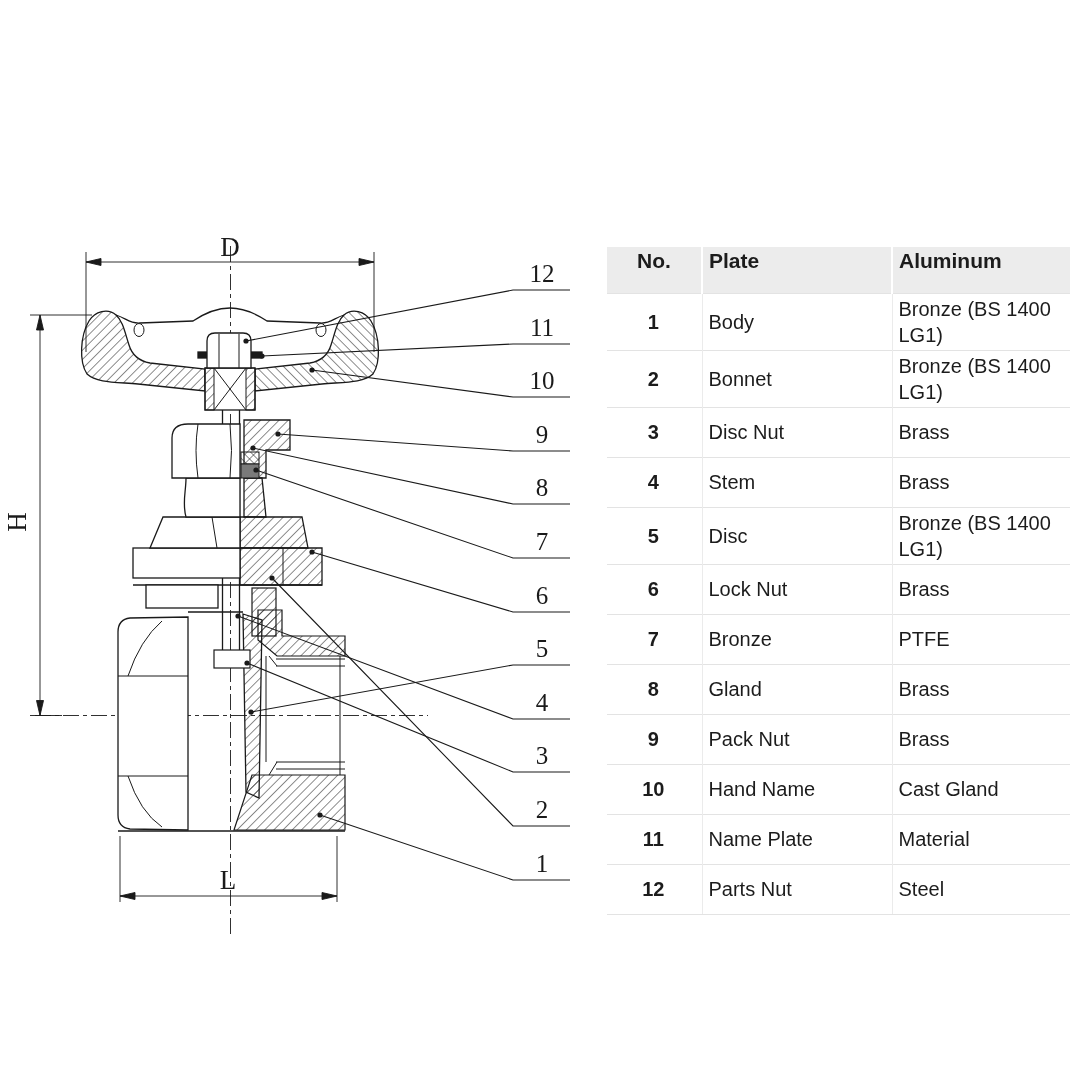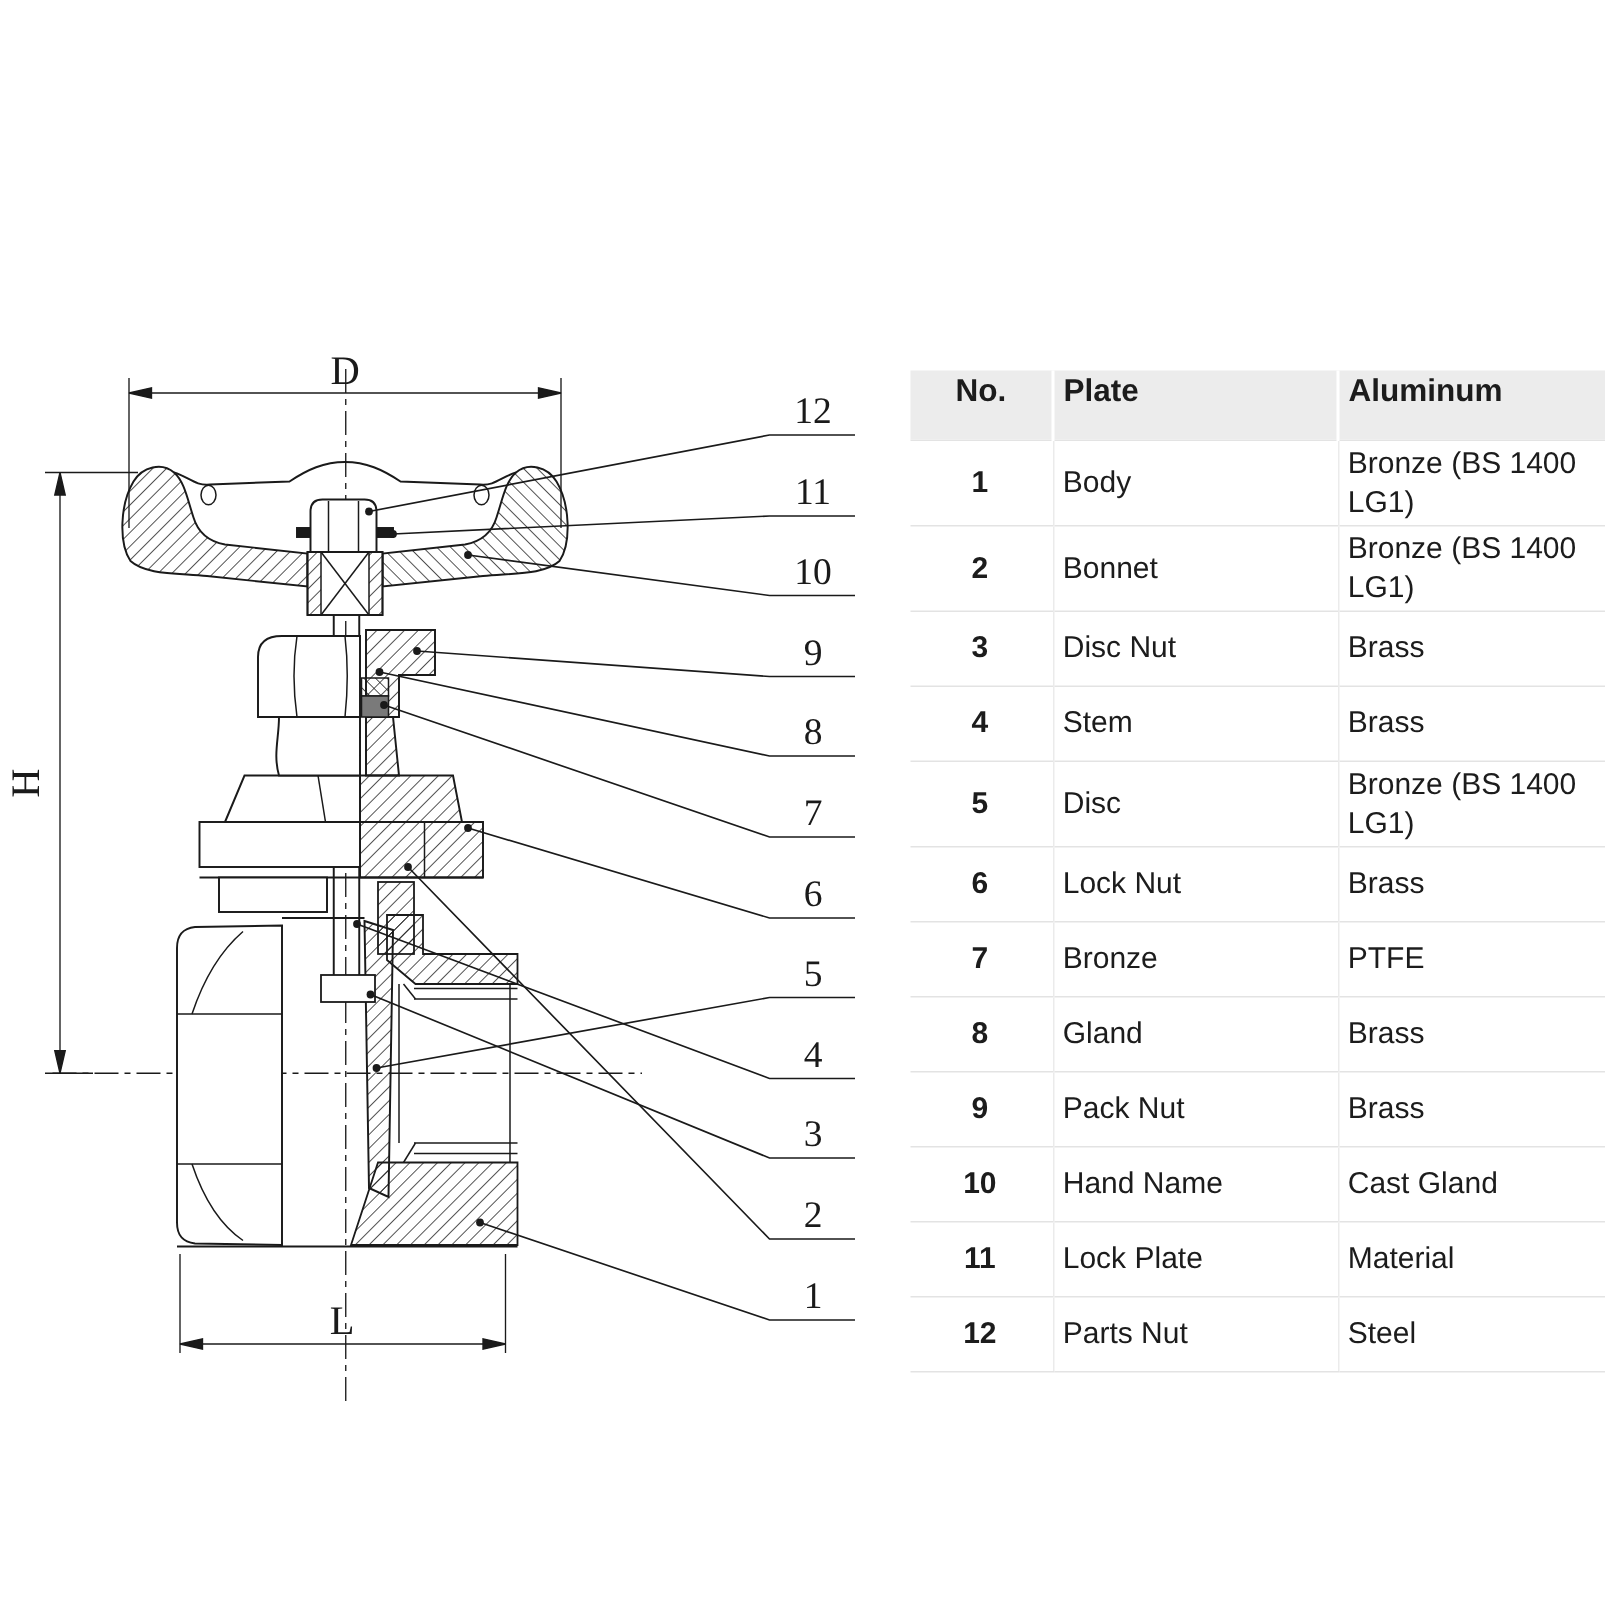--- a/index.html
+++ b/index.html
@@ -243,21 +243,21 @@
             <td>Pack Nut</td>
             <td>Brass</td>
           </tr>
         <tr>
             <td>10</td>
             <td>Hand Name</td>
             <td>Cast Gland</td>
           </tr>
         <tr>
             <td>11</td>
-            <td>Lock Plate</td>
+            <td>Name Plate</td>
             <td>Material</td>
           </tr>
         <tr>
             <td>12</td>
             <td>Parts Nut</td>
             <td>Steel</td>
           </tr>
       </tbody>
     </table>
   </div>

